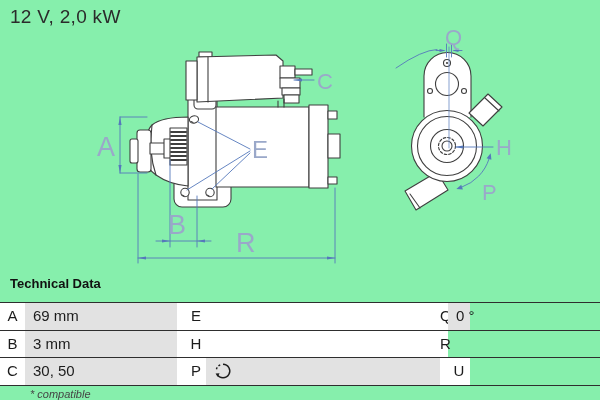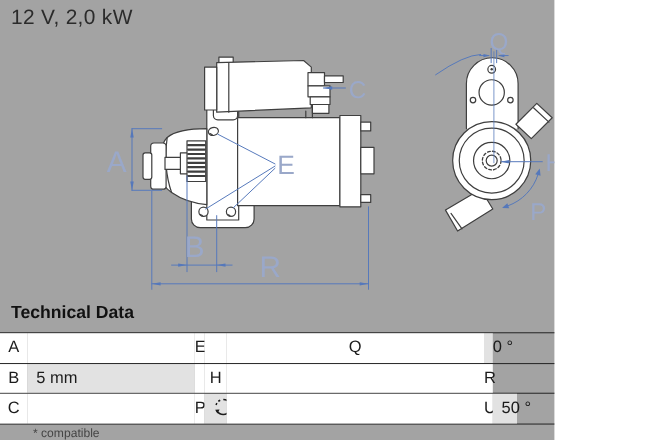--- a/index.html
+++ b/index.html
@@ -1,29 +1,29 @@
 <!DOCTYPE html>
 <html><head>
 <meta charset="utf-8">
 <style>
   html,body{margin:0;padding:0;background:#fff;}
-  .page{position:relative;width:504px;height:400px;background:#a3a3a3;overflow:hidden;
+  .page{position:relative;width:600px;height:400px;background:#86efac;overflow:hidden;
         font-family:"Liberation Sans","DejaVu Sans",sans-serif;color:#1c1c1c;}
   .title{position:absolute;left:10px;top:6px;font-size:19px;font-weight:500;color:#2b2b2b;letter-spacing:.3px;}
   .drawing{position:absolute;left:0;top:22px;}
   .tech{position:absolute;left:0;top:276px;width:600px;}
-  .tech-heading{position:absolute;left:10px;top:0;font-size:16px;font-weight:bold;color:#111;}
+  .tech-heading{position:absolute;left:10px;top:0;font-size:13px;font-weight:bold;color:#111;}
   .grid{position:absolute;left:0;top:26px;width:600px;border-bottom:1.5px solid #2e2e2e;}
   .row{display:grid;grid-template-columns:25px 152px 9px 20px 234px 8px 22px 130px;
        border-top:1.5px solid #2e2e2e;height:26.5px;line-height:26.5px;font-size:15px;}
   .kcell{background:#fff;text-align:center;color:#1c1c1c;}
   .vcell{background:#e2e2e2;padding-left:8px;white-space:nowrap;color:#1c1c1c;}
   .gap{background:#fff;}
   .vcell .roticon{vertical-align:-4px;}
-  .footnote{position:absolute;left:30px;top:112px;font-size:11px;color:#454545;}
+  .footnote{position:absolute;left:30px;top:112px;font-size:11px;color:#454545;font-style:italic;}
   svg text.dimlbl{fill:#9aa8c9;font-family:"Liberation Sans","DejaVu Sans",sans-serif;}
 </style>
 </head>
 <body>
 
 <div class="page">
 
   <div class="title">12 V, 2,0 kW</div>
 
   <svg class="drawing" width="600" height="256" viewBox="0 22 600 256">
@@ -173,46 +173,47 @@
       <text class="dimlbl" x="482" y="200" font-size="22" stroke="none">P</text>
     </g>
   </svg>
 
   <div class="tech">
     <div class="tech-heading">Technical Data</div>
 
     <div class="grid">
       <div class="row">
         <div class="kcell">A</div>
+        <div class="vcell">69 mm</div>
         <div class="gap"></div>
         <div class="kcell">E</div>
         <div class="gap"></div>
         <div class="kcell">Q</div>
         <div class="vcell">0 °</div>
       </div>
       <div class="row">
         <div class="kcell">B</div>
-        <div class="vcell">5 mm</div>
+        <div class="vcell">3 mm</div>
         <div class="gap"></div>
         <div class="kcell">H</div>
         <div class="gap"></div>
         <div class="kcell">R</div>
       </div>
       <div class="row">
         <div class="kcell">C</div>
+        <div class="vcell">30, 50</div>
         <div class="gap"></div>
         <div class="kcell">P</div>
         <div class="vcell">
           <svg class="roticon" width="18" height="18" viewBox="0 0 18 18" fill="none" stroke="#1c1c1c" stroke-width="1.4">
             <path d="M 9,2.2 A 6.8,6.8 0 1 1 3.11,12.4"></path>
             <path d="M 2.43,7.24 A 6.8,6.8 0 0 1 7.2,2.45" stroke-dasharray="2 1.9"></path>
             <polygon points="1.6,11.4 5.6,11.2 3.6,14.8" fill="#1c1c1c" stroke="none"></polygon>
           </svg>
         </div>
         <div class="gap"></div>
         <div class="kcell">U</div>
-        <div class="vcell">50 °</div>
       </div>
     </div>
 
     <div class="footnote">* compatible</div>
   </div>
 </div>
 
 </body></html>

